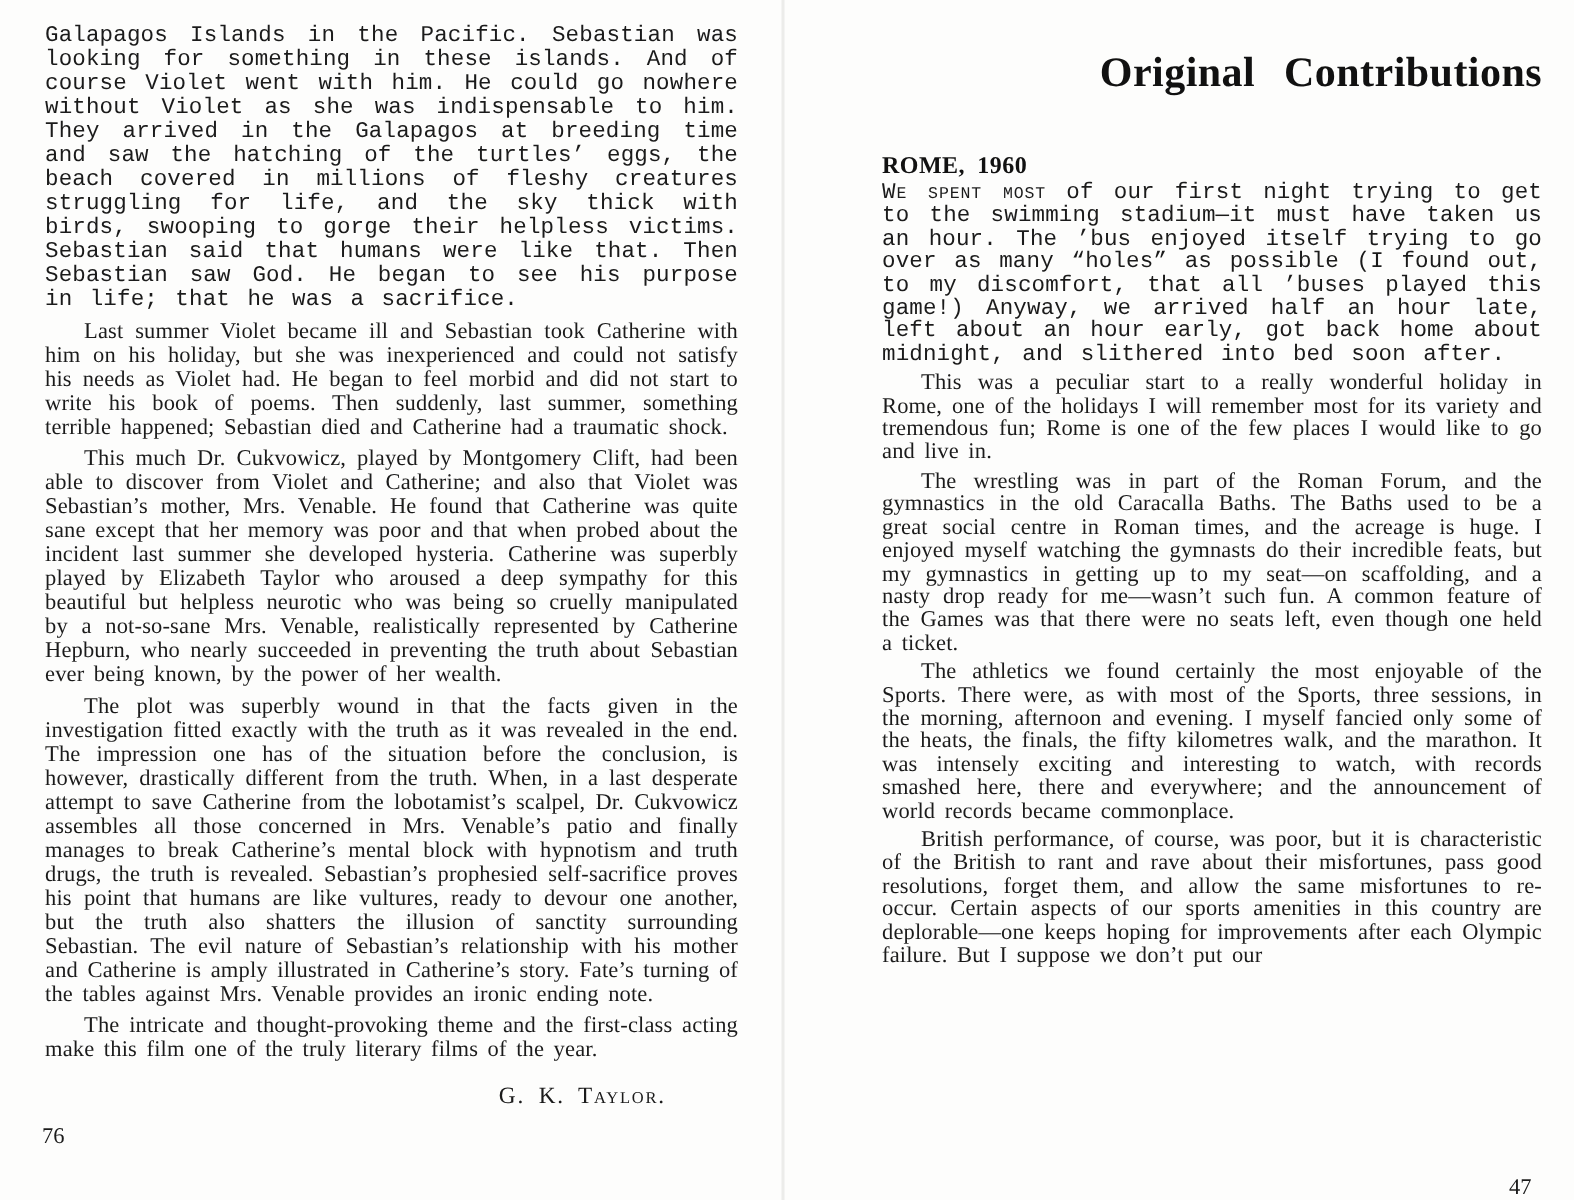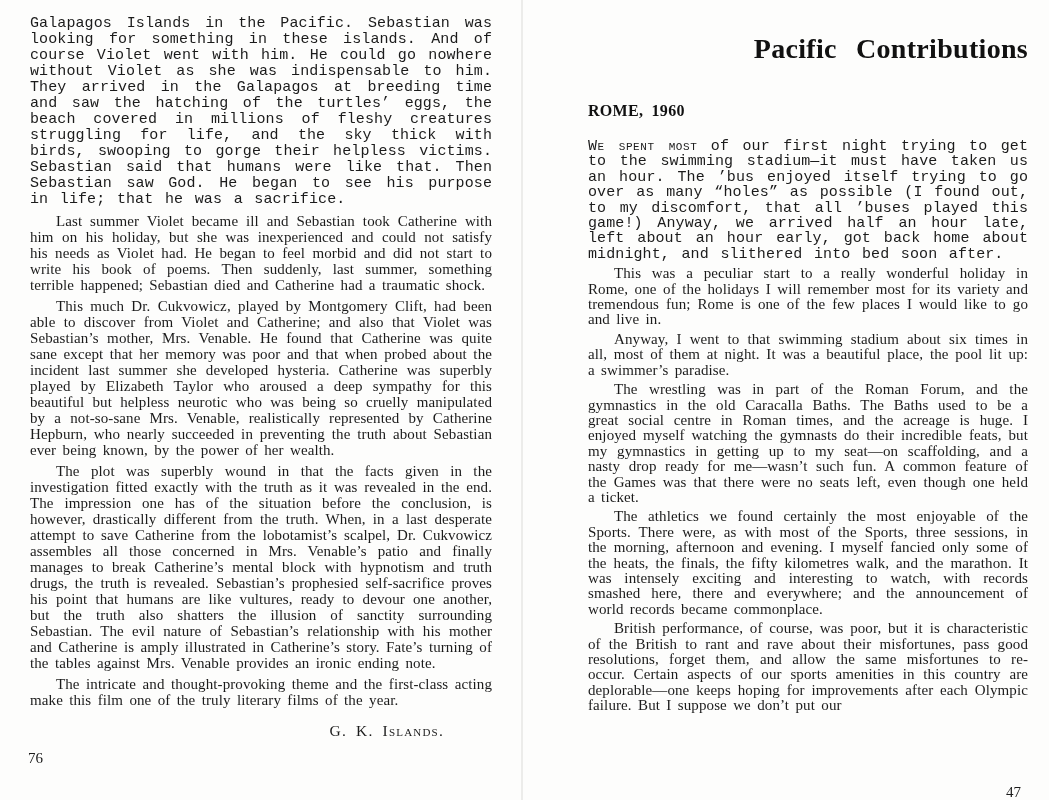--- a/index.html
+++ b/index.html
@@ -36,21 +36,21 @@
   .section-heading {
     margin: 33px 0 0 0;
     font-size: 28px;
     font-weight: bold;
     text-align: right;
     word-spacing: 12px;
     letter-spacing: 0.3px;
     color: #111;
   }
   .article-title {
-    margin: 37px 0 19px 0;
+    margin: 37px 0 1px 0;
     font-size: 16px;
     font-weight: bold;
     letter-spacing: 0.3px;
     word-spacing: 4px;
     color: #111;
   }
   .lead-caps { font-variant: small-caps; letter-spacing: 0.6px; }
 
   .signature {
     margin-top: 14px;
@@ -78,30 +78,29 @@
   <div class="gutter-line"></div>
 
   <div class="page page-left">
     <div id="left-body">
         <p class="para no-indent">Galapagos Islands in the Pacific.  Sebastian was looking for something in these islands.  And of course Violet went with him. He could go nowhere without Violet as she was indispensable to him.  They arrived in the Galapagos at breeding time and saw the hatching of the turtles’ eggs, the beach covered in millions of fleshy creatures struggling for life, and the sky thick with birds, swooping to gorge their helpless victims.  Sebastian said that humans were like that.  Then Sebastian saw God.  He began to see his purpose in life;  that he was a sacrifice.</p>
         <p class="para">Last summer Violet became ill and Sebastian took Catherine with him on his holiday, but she was inexperienced and could not satisfy his needs as Violet had.  He began to feel morbid and did not start to write his book of poems.  Then suddenly, last summer, something terrible happened;  Sebastian died and Catherine had a traumatic shock.</p>
         <p class="para">This much Dr. Cukvowicz, played by Montgomery Clift, had been able to discover from Violet and Catherine;  and also that Violet was Sebastian’s mother, Mrs. Venable.  He found that Catherine was quite sane except that her memory was poor and that when probed about the incident last summer she developed hysteria.  Catherine was superbly played by Elizabeth Taylor who aroused a deep sympathy for this beautiful but helpless neurotic who was being so cruelly manipulated by a not-so-sane Mrs. Venable, realistically represented by Catherine Hepburn, who nearly succeeded in preventing the truth about Sebastian ever being known, by the power of her wealth.</p>
         <p class="para">The plot was superbly wound in that the facts given in the investigation fitted exactly with the truth as it was revealed in the end.  The impression one has of the situation before the conclusion, is however, drastically different from the truth. When, in a last desperate attempt to save Catherine from the lobotamist’s scalpel, Dr. Cukvowicz assembles all those concerned in Mrs. Venable’s patio and finally manages to break Catherine’s mental block with hypnotism and truth drugs, the truth is revealed.  Sebastian’s prophesied self-sacrifice proves his point that humans are like vultures, ready to devour one another, but the truth also shatters the illusion of sanctity surrounding Sebastian.  The evil nature of Sebastian’s relationship with his mother and Catherine is amply illustrated in Catherine’s story. Fate’s turning of the tables against Mrs. Venable provides an ironic ending note.</p>
         <p class="para">The intricate and thought-provoking theme and the first-class acting make this film one of the truly literary films of the year.</p>
       </div>
-    <div class="signature">G. K. Islands.</div>
+    <div class="signature">G. K. Taylor.</div>
   </div>
 
   <div class="page page-right">
-    <h1 class="section-heading">Pacific Contributions</h1>
+    <h1 class="section-heading">Original Contributions</h1>
     <h2 class="article-title">ROME, 1960</h2>
     <div id="right-body">
         <p class="para no-indent"><span class="lead-caps">We spent most</span> of our first night trying to get to the swimming stadium—it must have taken us an hour.  The ’bus enjoyed itself trying to go over as many “holes” as possible (I found out, to my discomfort, that all ’buses played this game!)  Anyway, we arrived half an hour late, left about an hour early, got back home about midnight, and slithered into bed soon after.</p>
         <p class="para">This was a peculiar start to a really wonderful holiday in Rome, one of the holidays I will remember most for its variety and tremendous fun; Rome is one of the few places I would like to go and live in.</p>
-        <p class="para">Anyway, I went to that swimming stadium about six times in all, most of them at night.  It was a beautiful place, the pool lit up: a swimmer’s paradise.</p>
         <p class="para">The wrestling was in part of the Roman Forum, and the gymnastics in the old Caracalla Baths.  The Baths used to be a great social centre in Roman times, and the acreage is huge.  I enjoyed myself watching the gymnasts do their incredible feats, but my gymnastics in getting up to my seat—on scaffolding, and a nasty drop ready for me—wasn’t such fun.  A common feature of the Games was that there were no seats left, even though one held a ticket.</p>
         <p class="para">The athletics we found certainly the most enjoyable of the Sports.  There were, as with most of the Sports, three sessions, in the morning, afternoon and evening.  I myself fancied only some of the heats, the finals, the fifty kilometres walk, and the marathon.  It was intensely exciting and interesting to watch, with records smashed here, there and everywhere;  and the announcement of world records became commonplace.</p>
         <p class="para">British performance, of course, was poor, but it is characteristic of the British to rant and rave about their misfortunes, pass good resolutions, forget them, and allow the same misfortunes to re-occur.  Certain aspects of our sports amenities in this country are deplorable—one keeps hoping for improvements after each Olympic failure.  But I suppose we don’t put our</p>
       </div>
   </div>
 
   <div class="page-num page-num-left">76</div>
 
   <div class="page-num page-num-right">47</div>
 

